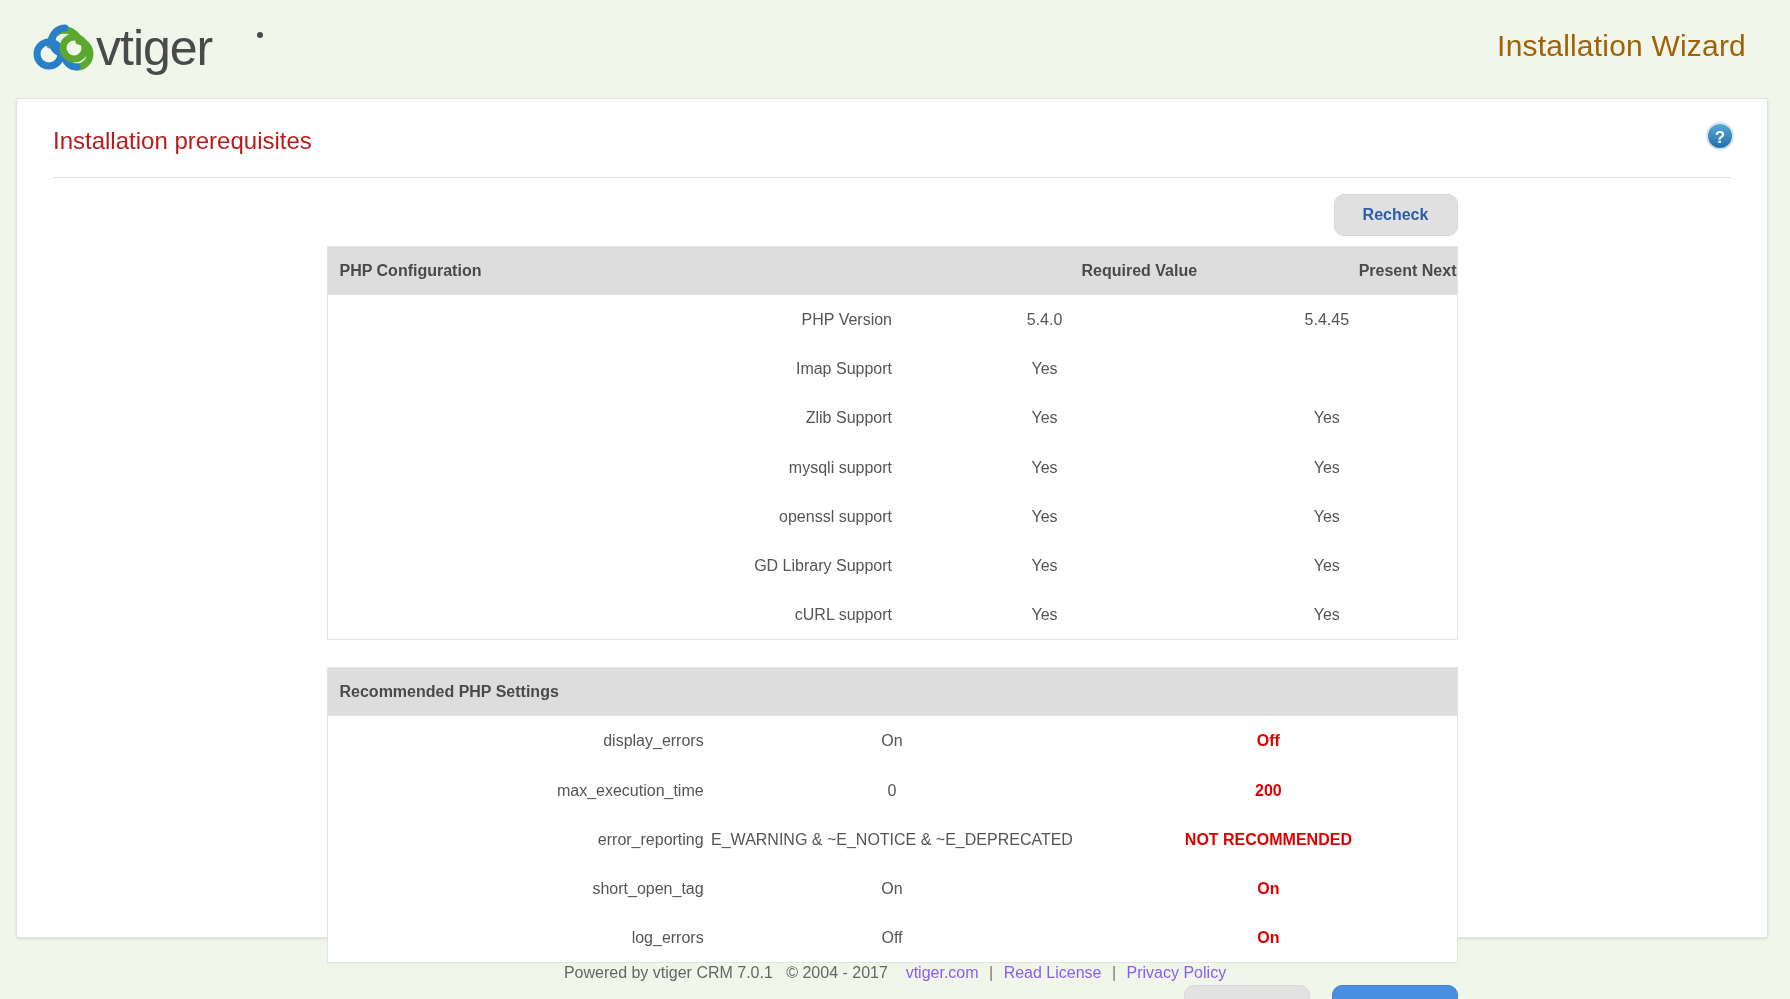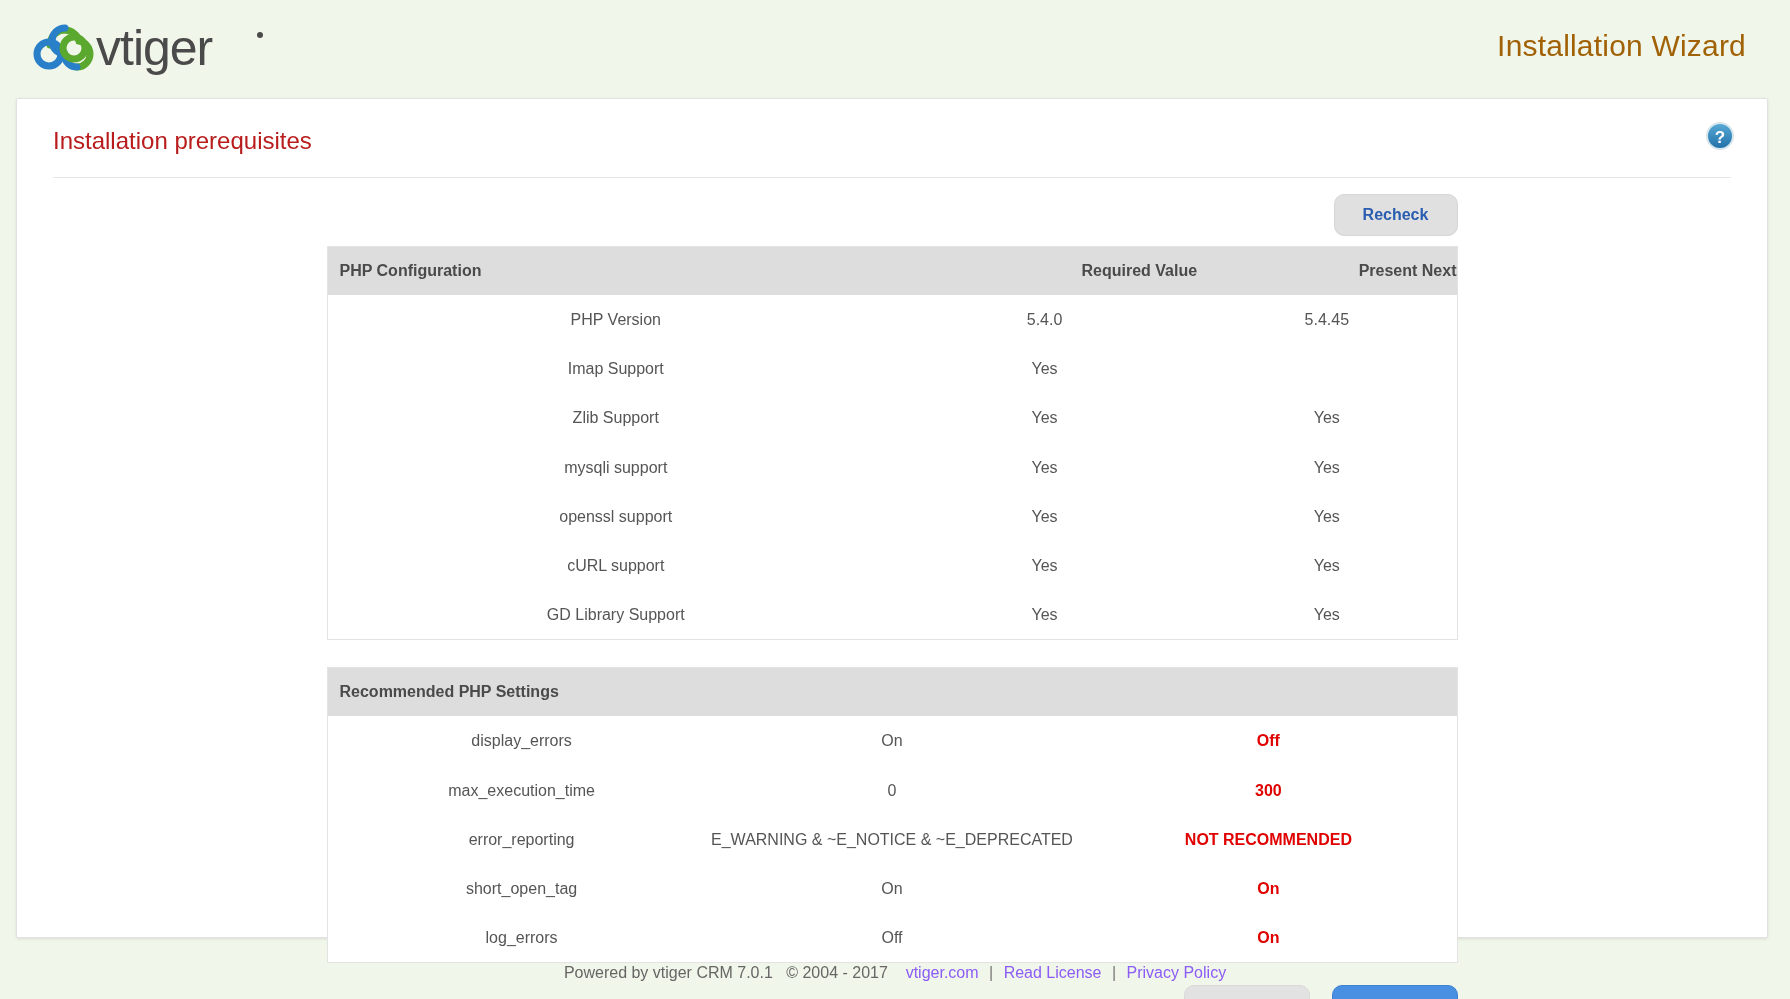--- a/index.html
+++ b/index.html
@@ -139,21 +139,21 @@
   table.req th.col-pres { width: 23%; }
   table.req td {
     font-size: 16px;
     color: #555555;
     padding: 15px 0;
     text-align: center;
     border: 0;
     line-height: 1.2;
   }
   table.req td.name {
-    text-align: center;
+    text-align: right;
     padding-left: 12px;
   }
   table.req td.warn {
     color: #e00000;
     font-weight: bold;
   }
   .section-gap { height: 27px; }
 
   .footer-btns {
     display: flex;
@@ -251,26 +251,26 @@
             <td class="name">mysqli support</td>
             <td>Yes</td>
             <td>Yes</td>
           </tr>
           <tr>
             <td class="name">openssl support</td>
             <td>Yes</td>
             <td>Yes</td>
           </tr>
           <tr>
+            <td class="name">GD Library Support</td>
+            <td>Yes</td>
+            <td>Yes</td>
+          </tr>
+          <tr>
             <td class="name">cURL support</td>
-            <td>Yes</td>
-            <td>Yes</td>
-          </tr>
-          <tr>
-            <td class="name">GD Library Support</td>
             <td>Yes</td>
             <td>Yes</td>
           </tr>
         </tbody>
       </table>
 
       <div class="section-gap"></div>
 
       <table class="req">
         <thead>
@@ -280,21 +280,21 @@
         </thead>
         <tbody>
           <tr>
             <td class="name" style="width:50%">display_errors</td>
             <td style="width:27%">On</td>
             <td class="warn" style="width:23%">Off</td>
           </tr>
           <tr>
             <td class="name">max_execution_time</td>
             <td>0</td>
-            <td class="warn">300</td>
+            <td class="warn">200</td>
           </tr>
           <tr>
             <td class="name">error_reporting</td>
             <td>E_WARNING &amp; ~E_NOTICE &amp; ~E_DEPRECATED</td>
             <td class="warn">NOT RECOMMENDED</td>
           </tr>
           <tr>
             <td class="name">short_open_tag</td>
             <td>On</td>
             <td class="warn">On</td>

